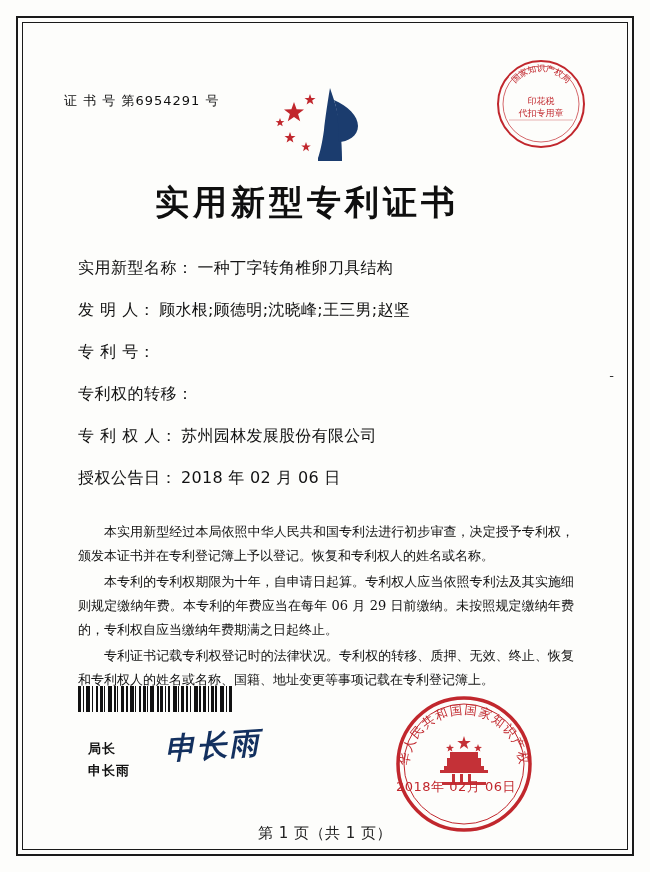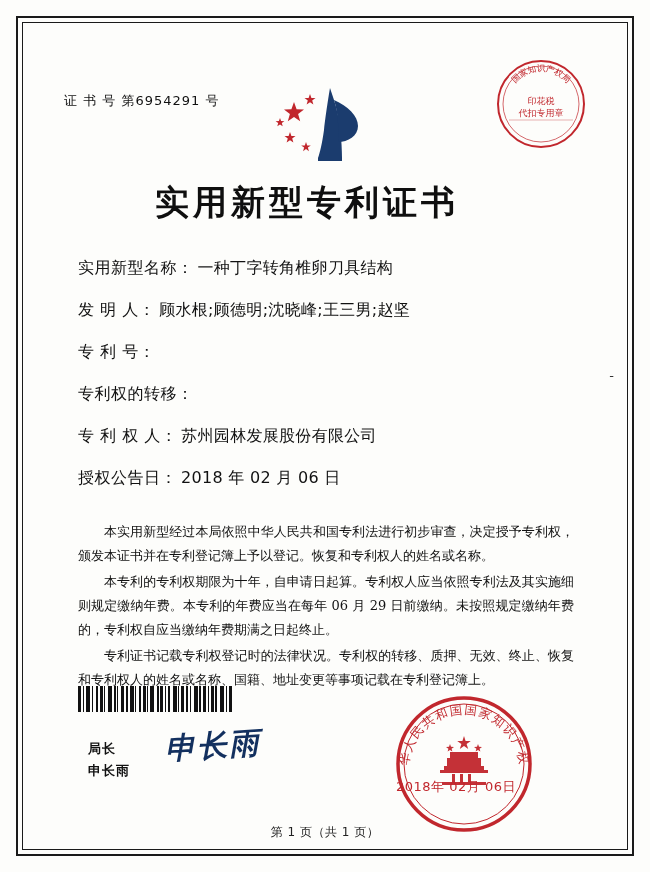--- a/index.html
+++ b/index.html
@@ -175,21 +175,21 @@
     font-family: "DejaVu Sans", "Liberation Sans", sans-serif;
     z-index: 5;
   }
   
   .footer {
     position: absolute;
     left: 0;
     top: 824px;
     width: 650px;
     text-align: center;
-    font-size: 12px;
+    font-size: 15px;
     color: #222;
     letter-spacing: 0.5px;
     font-family: "DejaVu Sans", "Liberation Sans", sans-serif;
   }
   .dash-right {
     position: absolute;
     right: 36px;
     top: 368px;
     font-size: 13px;
     color: #333;

